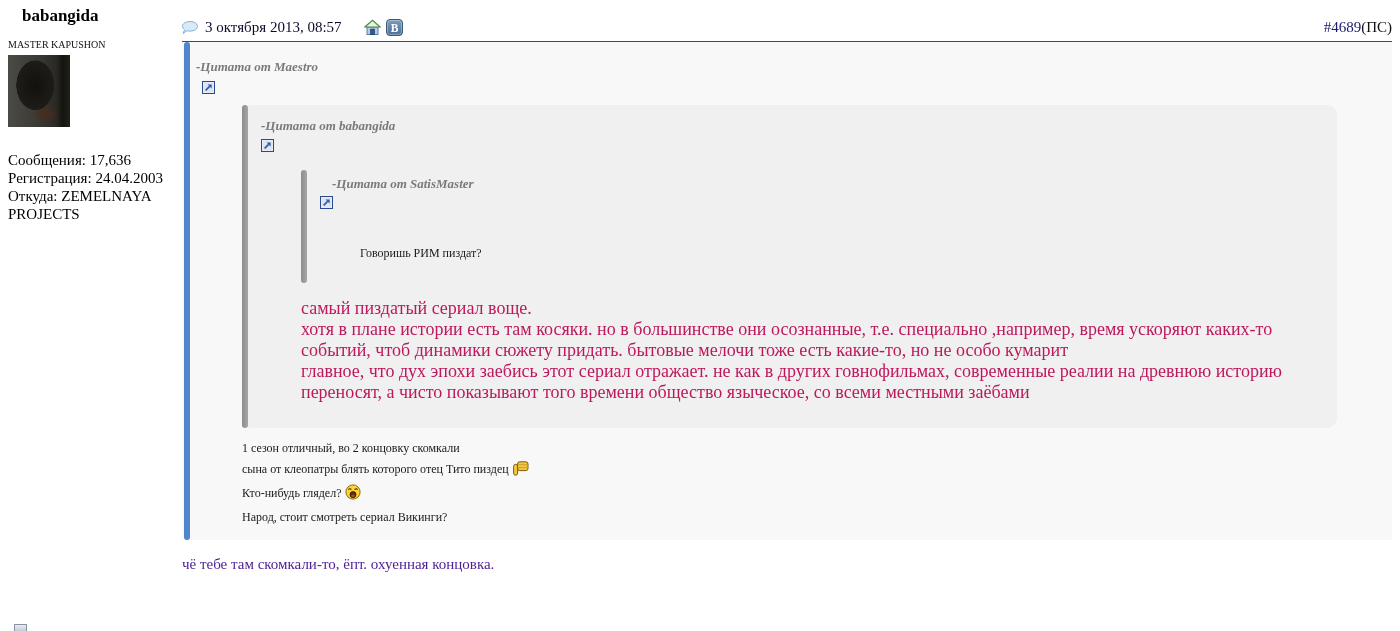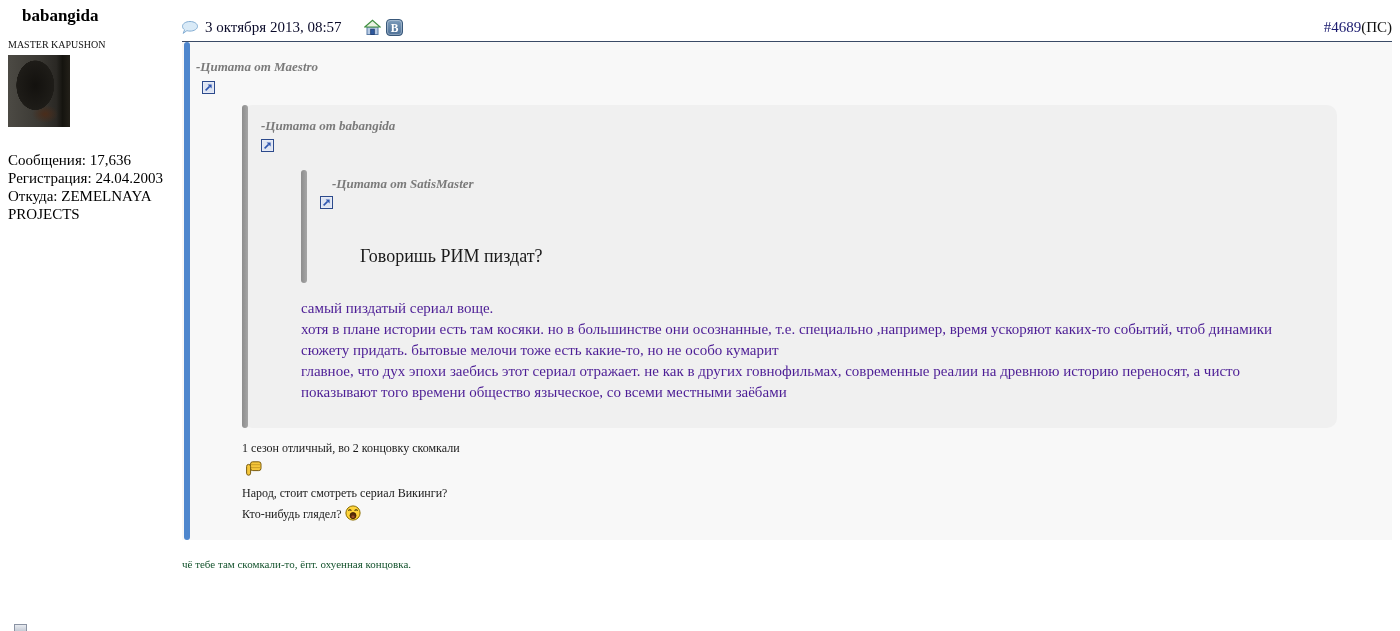--- a/index.html
+++ b/index.html
@@ -65,38 +65,38 @@
     width: 1095px; height: 323px;
     background: #f0f0f0; border-radius: 10px;
   }
   .bab-cite { position: absolute; left: 19px; top: 13px; }
   .bab-arrow { position: absolute; left: 19px; top: 33px; }
 
   
   .satis-block { position: absolute; left: 59px; top: 65px; width: 990px; height: 113px; }
   .satis-cite { position: absolute; left: 31px; top: 6px; }
   .satis-arrow { position: absolute; left: 19px; top: 25px; }
-  .satis-text { position: absolute; left: 59px; top: 76px; font-size: 18px; color: #1a1a1a; }
+  .satis-text { position: absolute; left: 59px; top: 76px; font-size: 12px; color: #1a1a1a; }
 
   .bab-text {
     position: absolute; left: 59px; top: 193px; width: 1016px;
-    font-size: 15px; line-height: 21px; color: #4c1d95;
+    font-size: 18px; line-height: 21px; color: #be185d;
   }
 
   .maestro-text {
     position: absolute; left: 60px; top: 396px;
     font-size: 12px; line-height: 21px; color: #1a1a1a;
   }
   .q-line { white-space: nowrap; }
   .emoji { display: inline-block; vertical-align: -3px; margin-left: 3px; }
 
   
   .reply {
     position: absolute; left: 0; top: 555px; width: 1196px;
-    font-size: 11px; line-height: 18px; color: #14532d;
+    font-size: 15px; line-height: 18px; color: #4c1d95;
   }
 
   
   .clipped-icon {
     position: absolute; left: 14px; top: 624px;
     width: 13px; height: 10px;
     border: 1px solid #8a93a3;
     background: linear-gradient(180deg, #e8ebf0, #b9c0cc);
   }
 </style>
@@ -193,36 +193,36 @@
       <div class="bab-text">
         <div>самый пиздатый сериал воще.</div>
         <div>хотя в плане истории есть там косяки. но в большинстве они осознанные, т.е. специально ,например, время ускоряют каких-то событий, чтоб динамики сюжету придать. бытовые мелочи тоже есть какие-то, но не особо кумарит</div>
         <div>главное, что дух эпохи заебись этот сериал отражает. не как в других говнофильмах, современные реалии на древнюю историю переносят, а чисто показывают того времени общество языческое, со всеми местными заёбами</div>
       </div>
     </div>
 
     <div class="maestro-text">
       <div class="q-line">1 сезон отличный, во 2 концовку скомкали</div>
       <div class="q-line">
-        <span class="emoji"><svg width="17" height="15" viewBox="0 0 17 15">
+        <span>сына от клеопатры блять которого отец Тито пиздец</span><span class="emoji"><svg width="17" height="15" viewBox="0 0 17 15">
           <rect x="5.5" y="0.8" width="10.5" height="8.8" rx="2.2" fill="#f6c73b" stroke="#7a5c10" stroke-width="1"></rect>
           <path d="M5.5 3.7 H16 M5.5 6.6 H16" stroke="#c79a22" stroke-width="0.9" fill="none"></path>
           <rect x="1.6" y="3.4" width="4" height="10.8" rx="2" fill="#f6c73b" stroke="#7a5c10" stroke-width="1"></rect>
         </svg></span>
       </div>
-      <div class="q-line">Народ, стоит смотреть сериал Викинги?</div>
       <div class="q-line">
         <span>Кто-нибудь глядел?</span><span class="emoji"><svg width="16" height="16" viewBox="0 0 16 16">
           <circle cx="8" cy="8" r="7.1" fill="#ffd43a" stroke="#8a6d00" stroke-width="1"></circle>
           <path d="M3.4 5.6 Q4.9 3.9 6.4 5.6" stroke="#3a2c00" stroke-width="1.1" fill="none"></path>
           <path d="M9.6 5.6 Q11.1 3.9 12.6 5.6" stroke="#3a2c00" stroke-width="1.1" fill="none"></path>
           <ellipse cx="8" cy="10.6" rx="3" ry="3.1" fill="#5b2d07" stroke="#3a1c04" stroke-width="0.8"></ellipse>
           <ellipse cx="8" cy="11.7" rx="1.6" ry="1.3" fill="#a0522d"></ellipse>
         </svg></span>
       </div>
+      <div class="q-line">Народ, стоит смотреть сериал Викинги?</div>
     </div>
   </div>
 
   <div class="reply">
     <div>чё тебе там скомкали-то, ёпт. охуенная концовка.</div>
   </div>
 </div>
 
 <div class="clipped-icon"></div>
 

